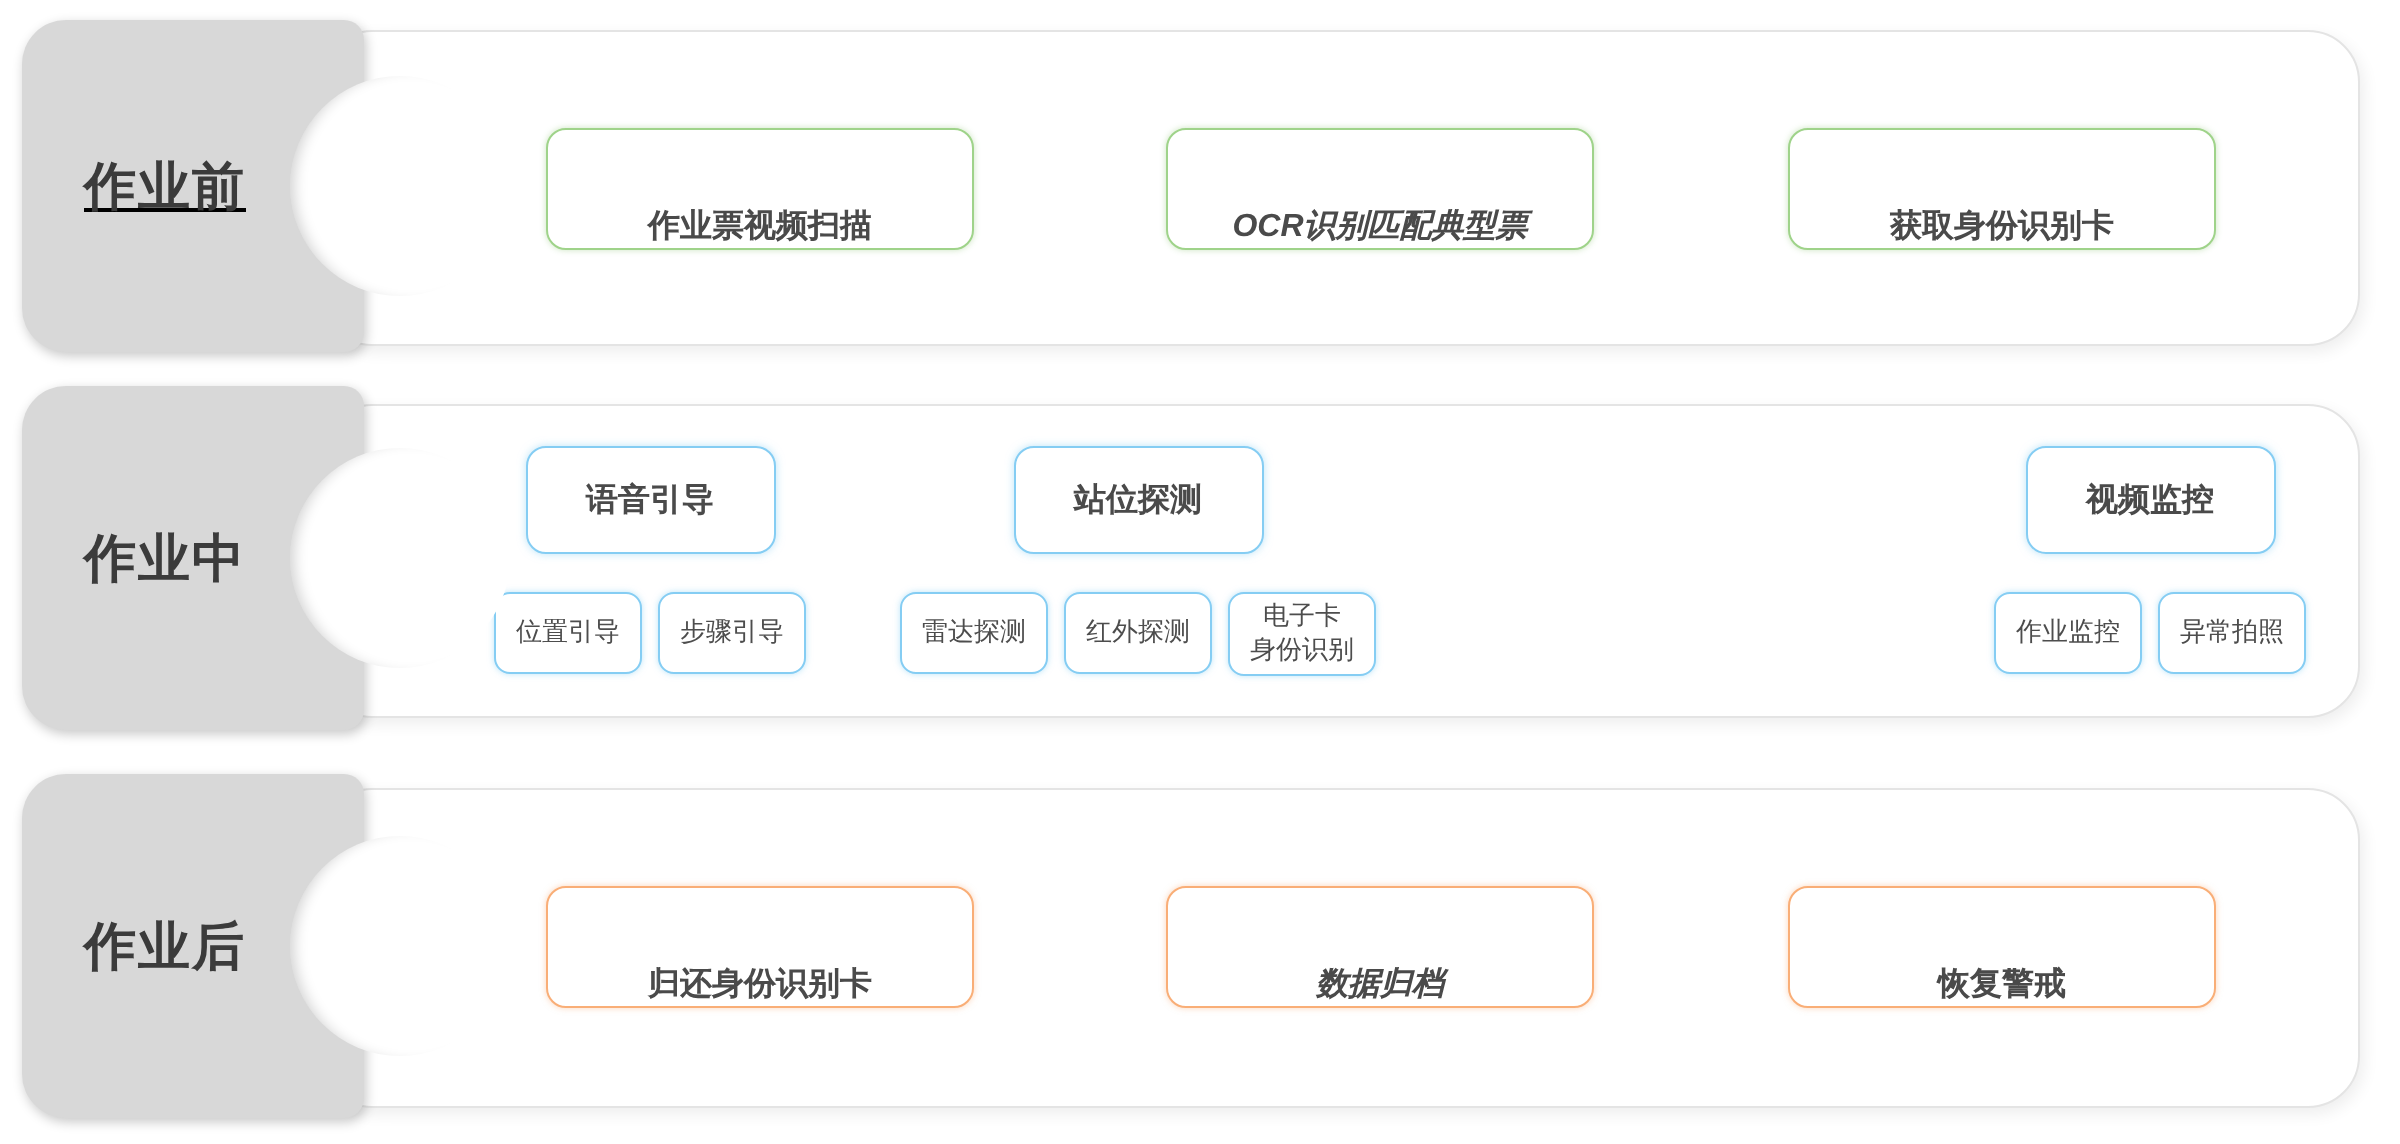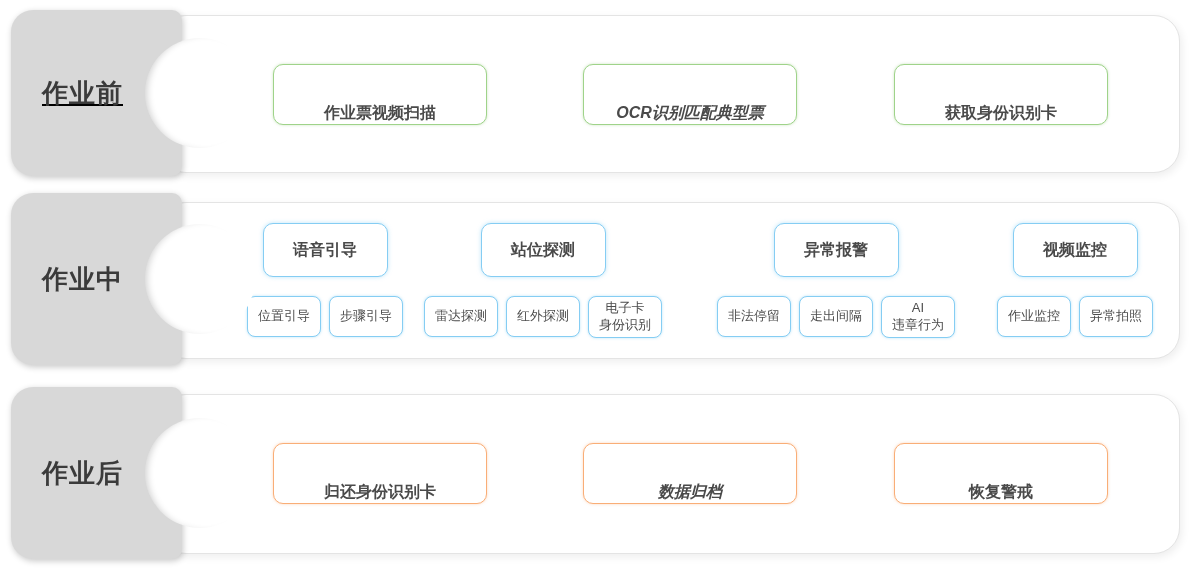--- a/index.html
+++ b/index.html
@@ -41,21 +41,21 @@
     position:absolute;top:48px;width:214px;height:61px;box-sizing:border-box;
     background:#fff;border-radius:10px;display:flex;align-items:flex-end;justify-content:center;
     font-size:16px;font-weight:bold;color:#4a4a4a;
   }
   .b-green{border:1.5px solid var(--accent_green,#9fd38a);box-shadow:0 0 3px rgba(139,195,116,.45);}
   .b-orange{border:1.5px solid var(--accent_orange,#f9ae77);box-shadow:0 0 3px rgba(249,174,119,.5);}
   .pos-1{left:112px;} .pos-2{left:422px;font-style:italic;} .pos-3{left:733px;}
   
   .group{position:absolute;top:20px;display:flex;flex-direction:column;align-items:center;}
   .group-1{left:83px;width:162px;}
-  .group-2{left:257px;width:250px;}
+  .group-2{left:283px;width:250px;}
   .group-3{left:552px;width:246px;}
   .group-4{left:835px;width:158px;}
   .parent-box{
     width:125px;height:54px;box-sizing:border-box;background:#fff;
     border:1.5px solid var(--accent_blue,#85cdf3);border-radius:10px;
     box-shadow:0 0 4px rgba(133,205,243,.55);
     display:flex;align-items:center;justify-content:center;
     font-size:16px;font-weight:bold;color:#4a4a4a;
     margin-bottom:19px;
   }
@@ -119,37 +119,20 @@
           <div class="sub-box">
             <span>红外探测</span>
           </div>
           <div class="sub-box">
             <span>电子卡
 身份识别</span>
           </div>
         </div>
       </div>
 
-      <div class="group group-3">
-        <div class="parent-box">
-          <span>异常报警</span>
-        </div>
-        <div class="subs">
-          <div class="sub-box">
-            <span>非法停留</span>
-          </div>
-          <div class="sub-box">
-            <span>走出间隔</span>
-          </div>
-          <div class="sub-box">
-            <span>AI
-违章行为</span>
-          </div>
-        </div>
-      </div>
 
       <div class="group group-4">
         <div class="parent-box">
           <span>视频监控</span>
         </div>
         <div class="subs">
           <div class="sub-box">
             <span>作业监控</span>
           </div>
           <div class="sub-box">

